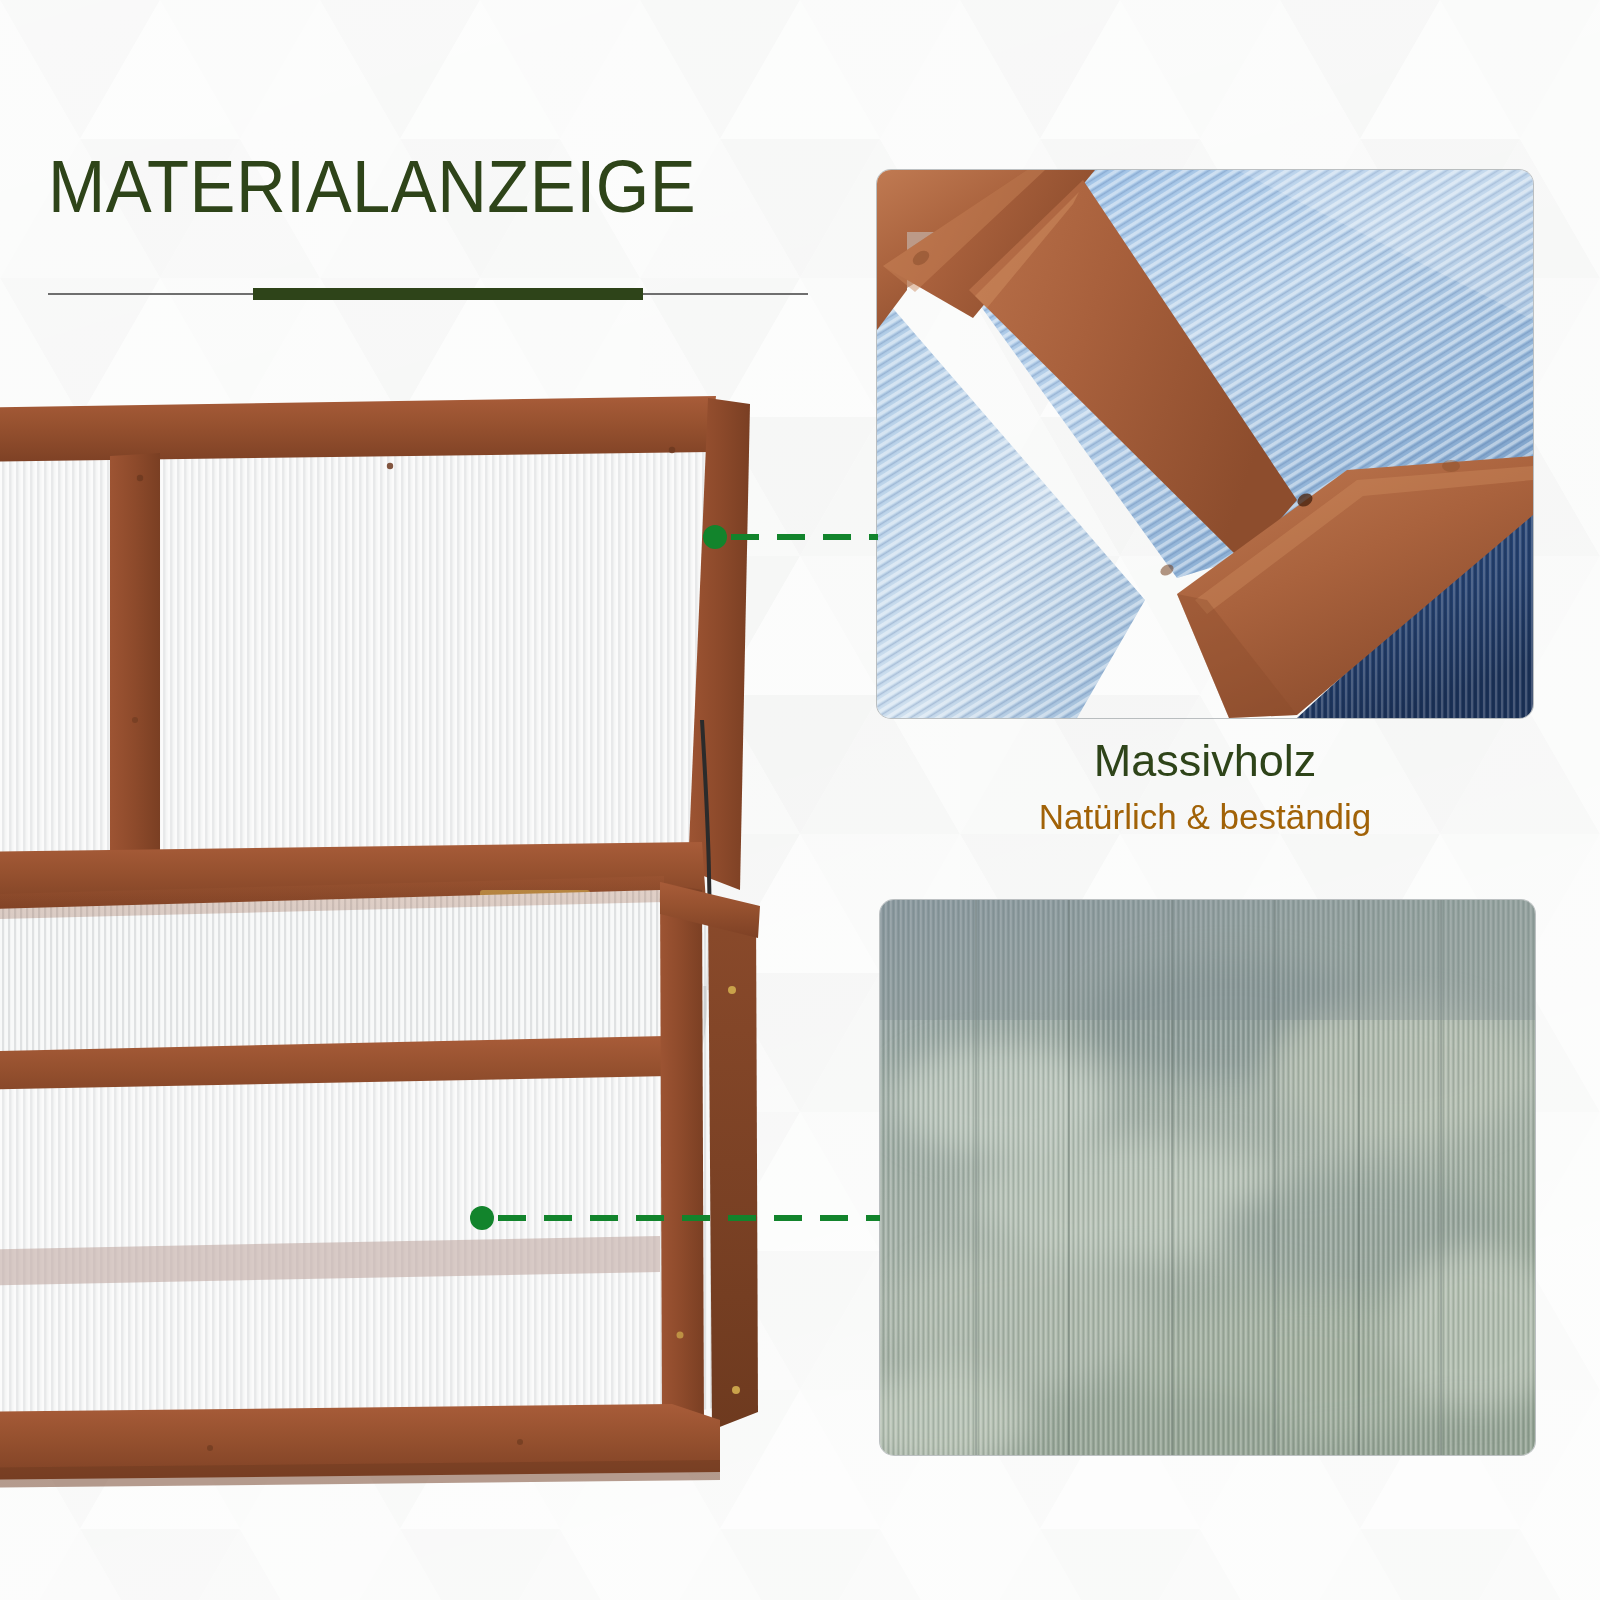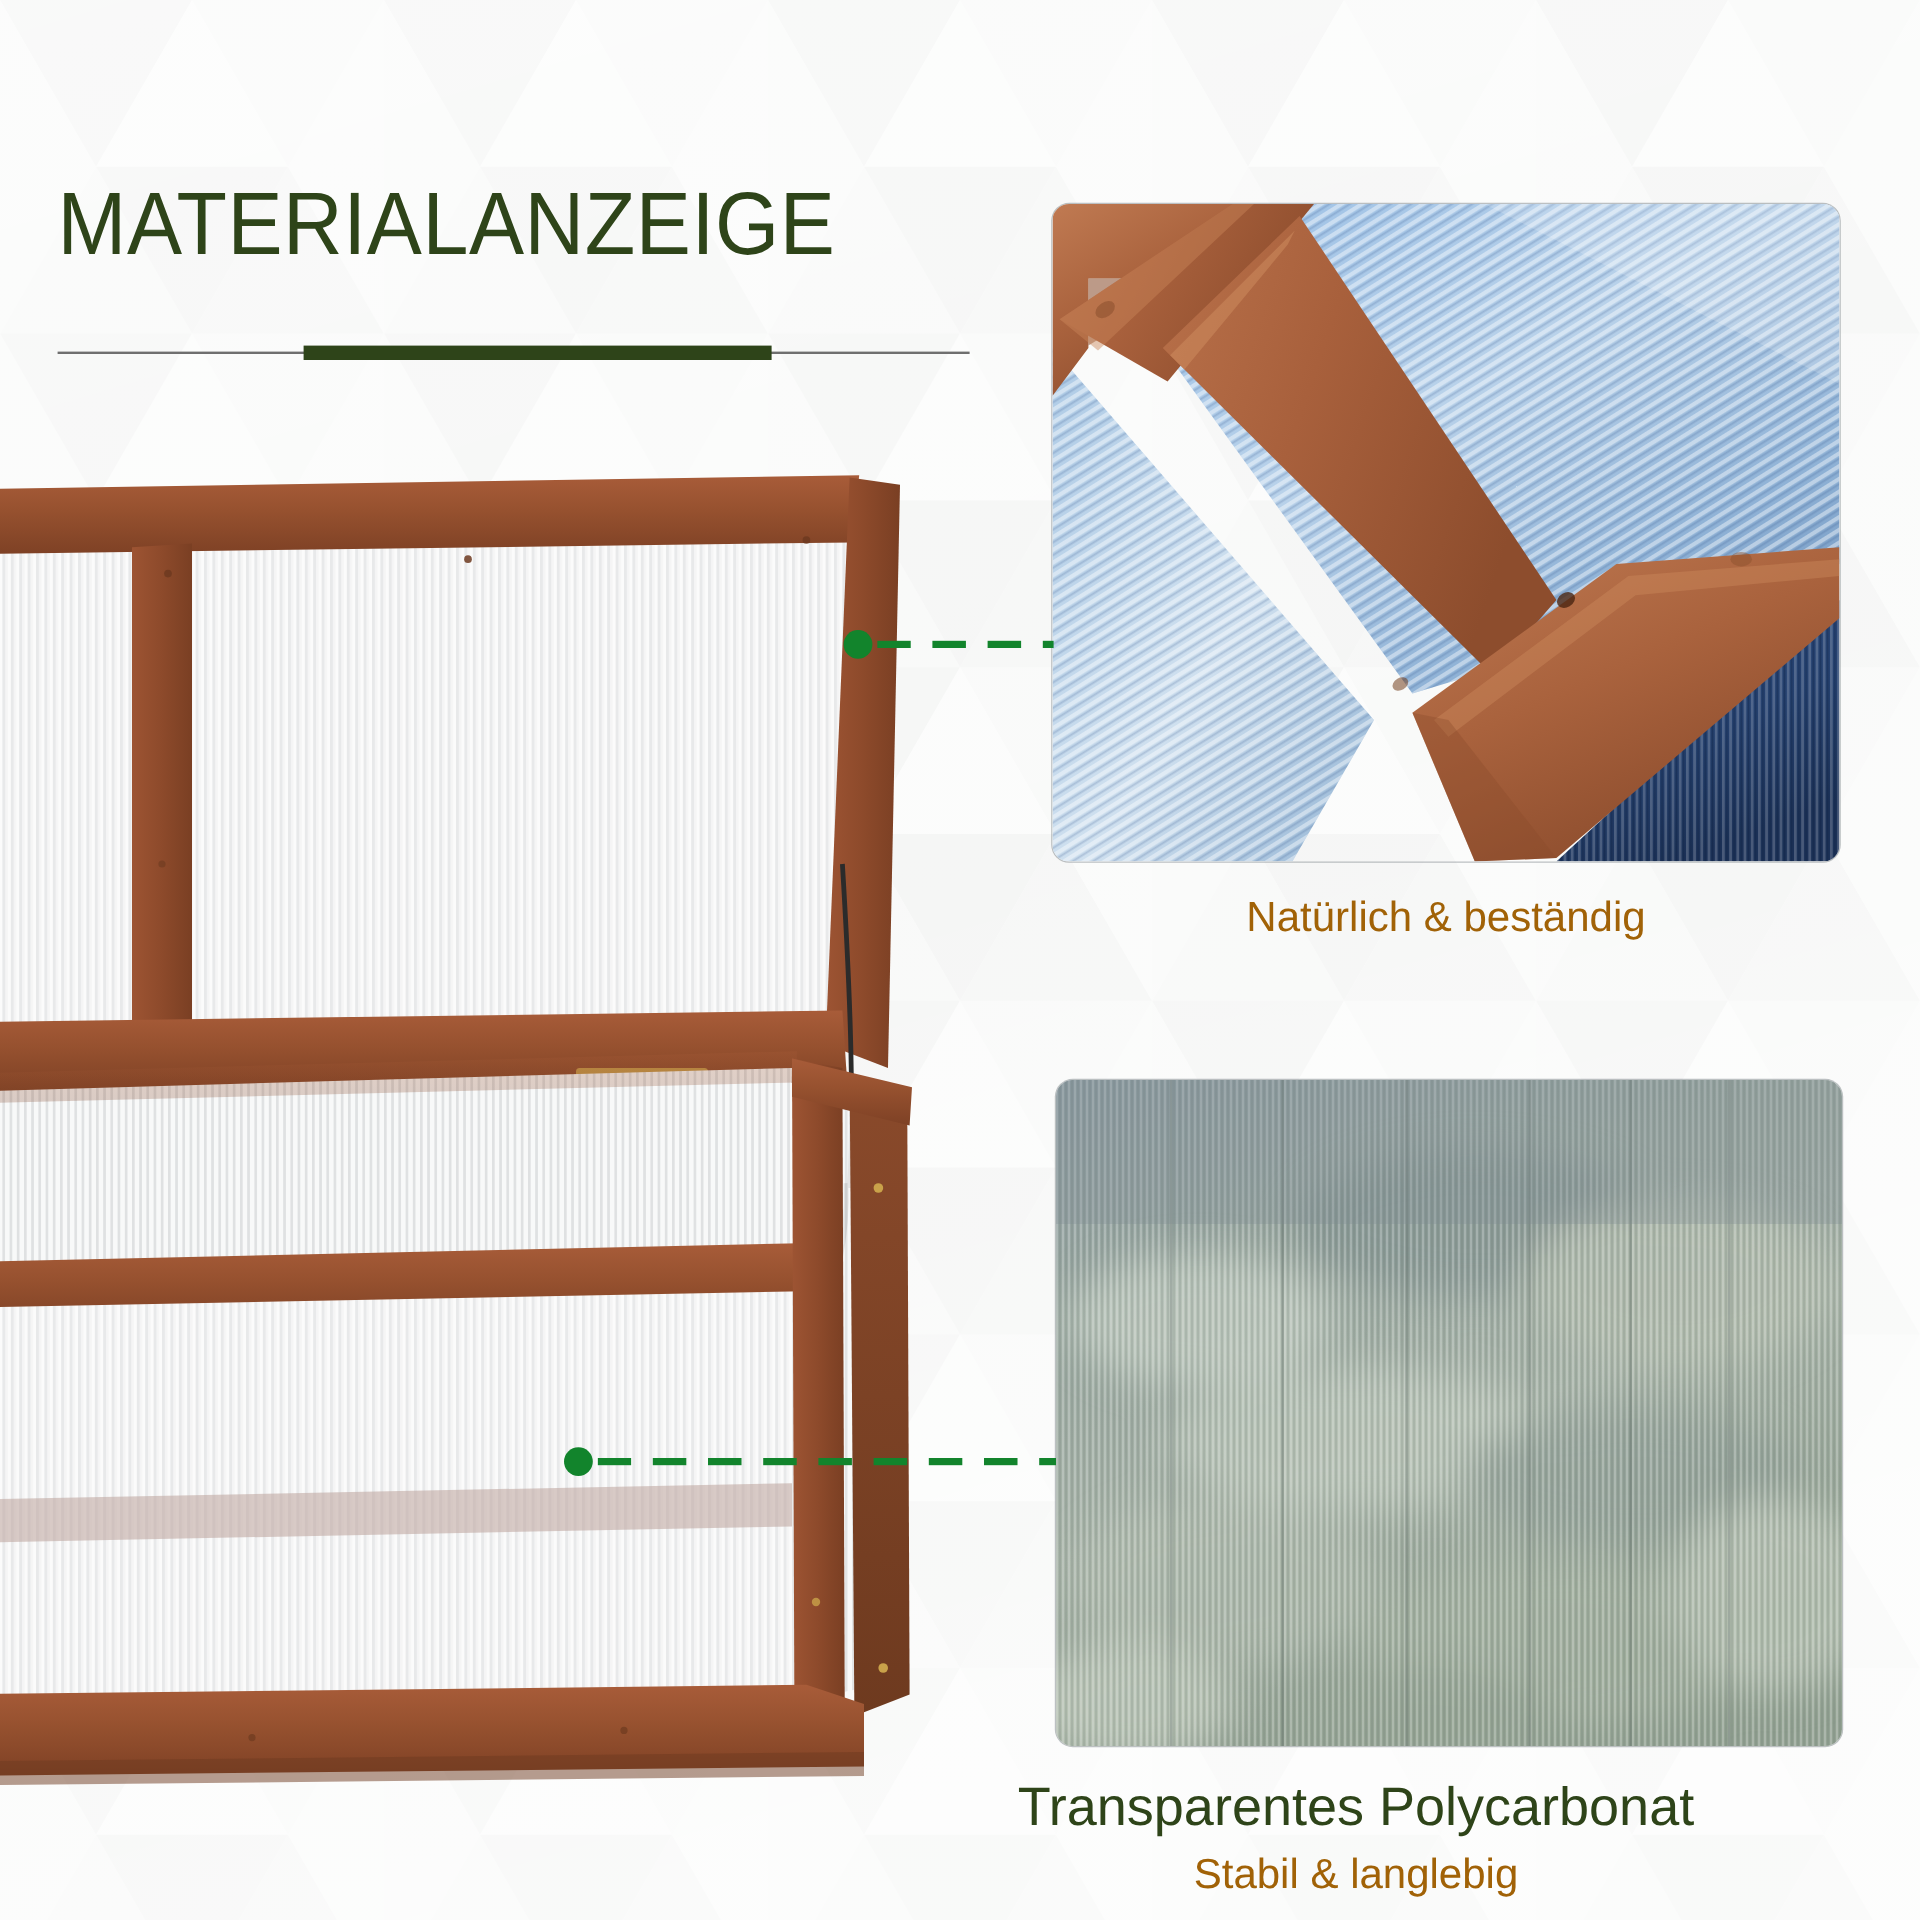--- a/index.html
+++ b/index.html
@@ -347,21 +347,18 @@
         <rect x="394" y="0" width="2" height="555" fill="#5d6b64"></rect>
         <rect x="478" y="0" width="2" height="555" fill="#5d6b64"></rect>
         <rect x="560" y="0" width="2" height="555" fill="#5d6b64"></rect>
       </g>
 
       <rect x="0" y="0" width="655" height="120" fill="#7d8b92" opacity=".30"></rect>
     </svg>
   </div>
 
   <div class="caption" id="caption-wood">
+    <div class="cap-title">Massivholz</div>
     <div class="cap-sub">Natürlich &amp; beständig</div>
   </div>
 
-  <div class="caption" id="caption-poly">
-    <div class="cap-title">Transparentes Polycarbonat</div>
-    <div class="cap-sub">Stabil &amp; langlebig</div>
-  </div>
 
 </div>
 
 </body></html>

